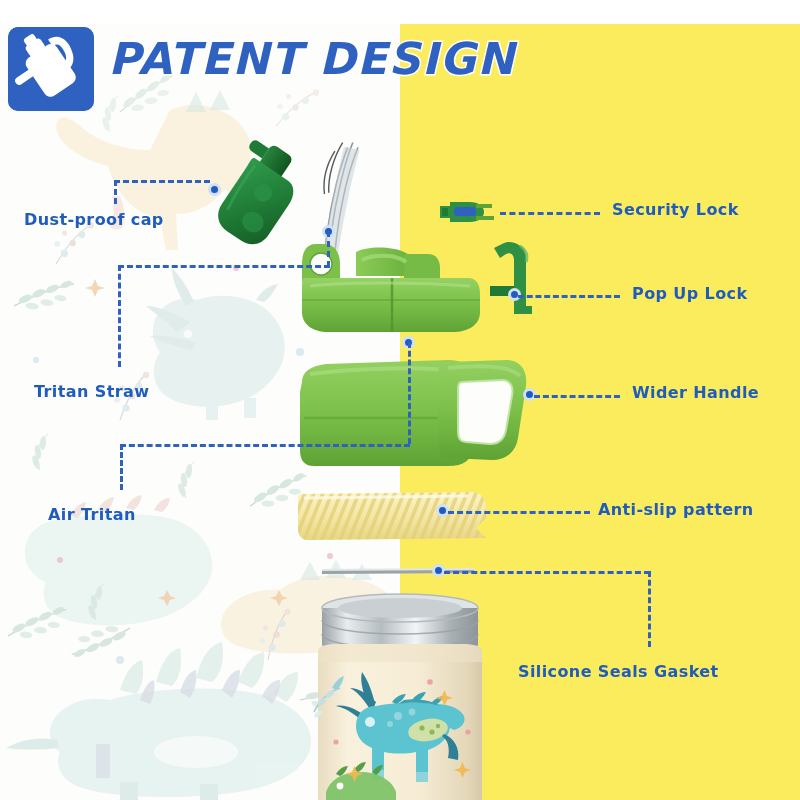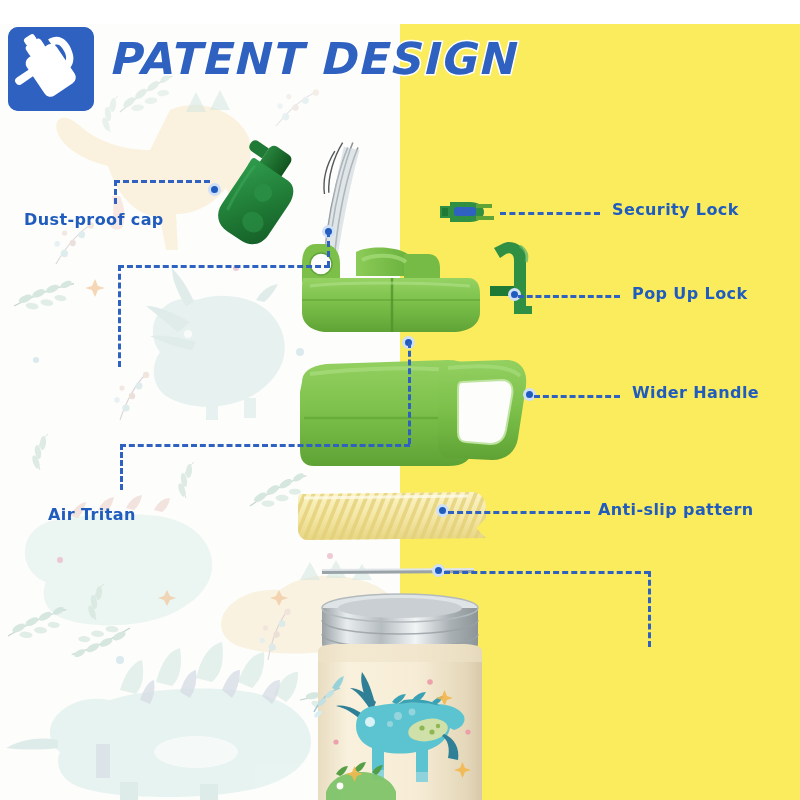--- a/index.html
+++ b/index.html
@@ -540,25 +540,27 @@
 
   <div class="dot" style="left:436px; top:504px;"></div>
   <div class="lead h" style="left:448px; top:511px; width:142px;"></div>
 
   <div class="dot" style="left:432px; top:564px;"></div>
   <div class="lead h" style="left:444px; top:571px; width:206px;"></div>
   <div class="lead v" style="left:648px; top:571px; height:76px;"></div>
 
   <div class="label" style="left:24px; top:210px;">Dust-proof cap</div>
 
+  <div class="label" style="left:34px; top:382px;">Tritan Straw</div>
 
   <div class="label" style="left:48px; top:505px;">Air Tritan</div>
 
   <div class="label right" style="left:612px; top:200px;">Security Lock</div>
 
   <div class="label right" style="left:632px; top:284px;">Pop Up Lock</div>
 
   <div class="label right" style="left:598px; top:500px;">Anti-slip pattern</div>
 
   <div class="label right" style="left:632px; top:383px;">Wider Handle</div>
 
+  <div class="label right" style="left:518px; top:662px;">Silicone Seals Gasket</div>
 
 </div>
 
 </body></html>

